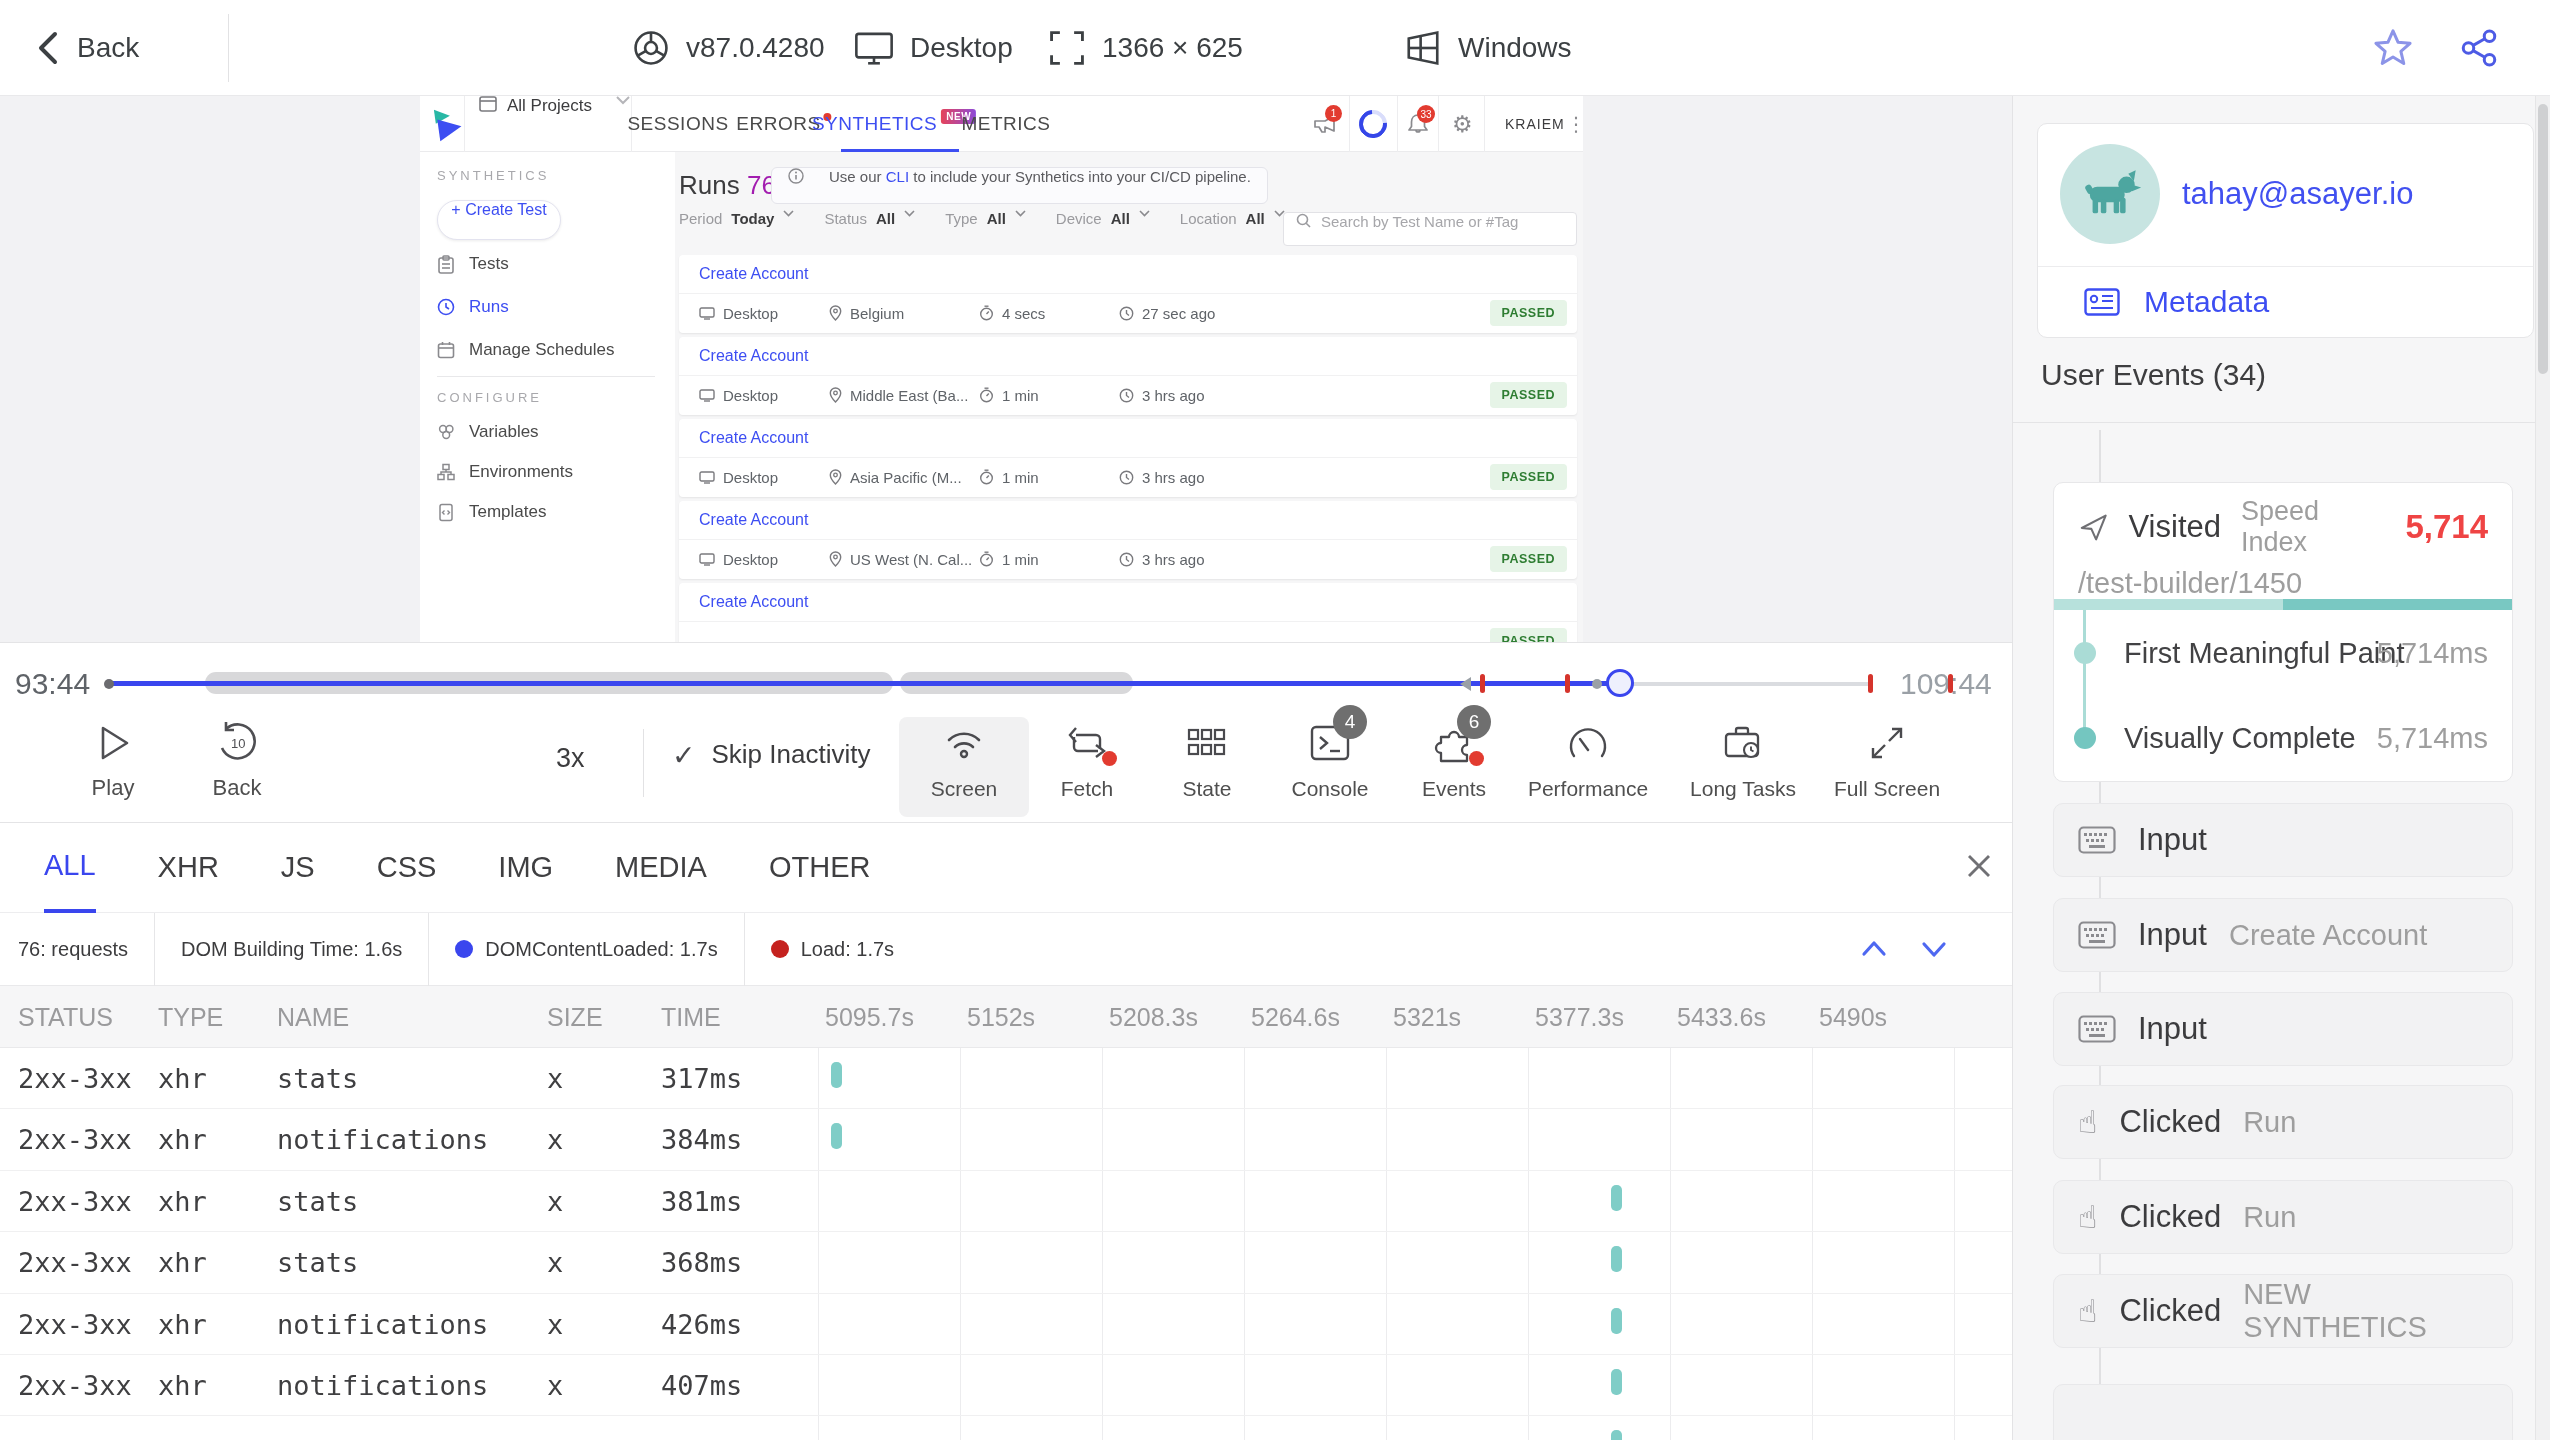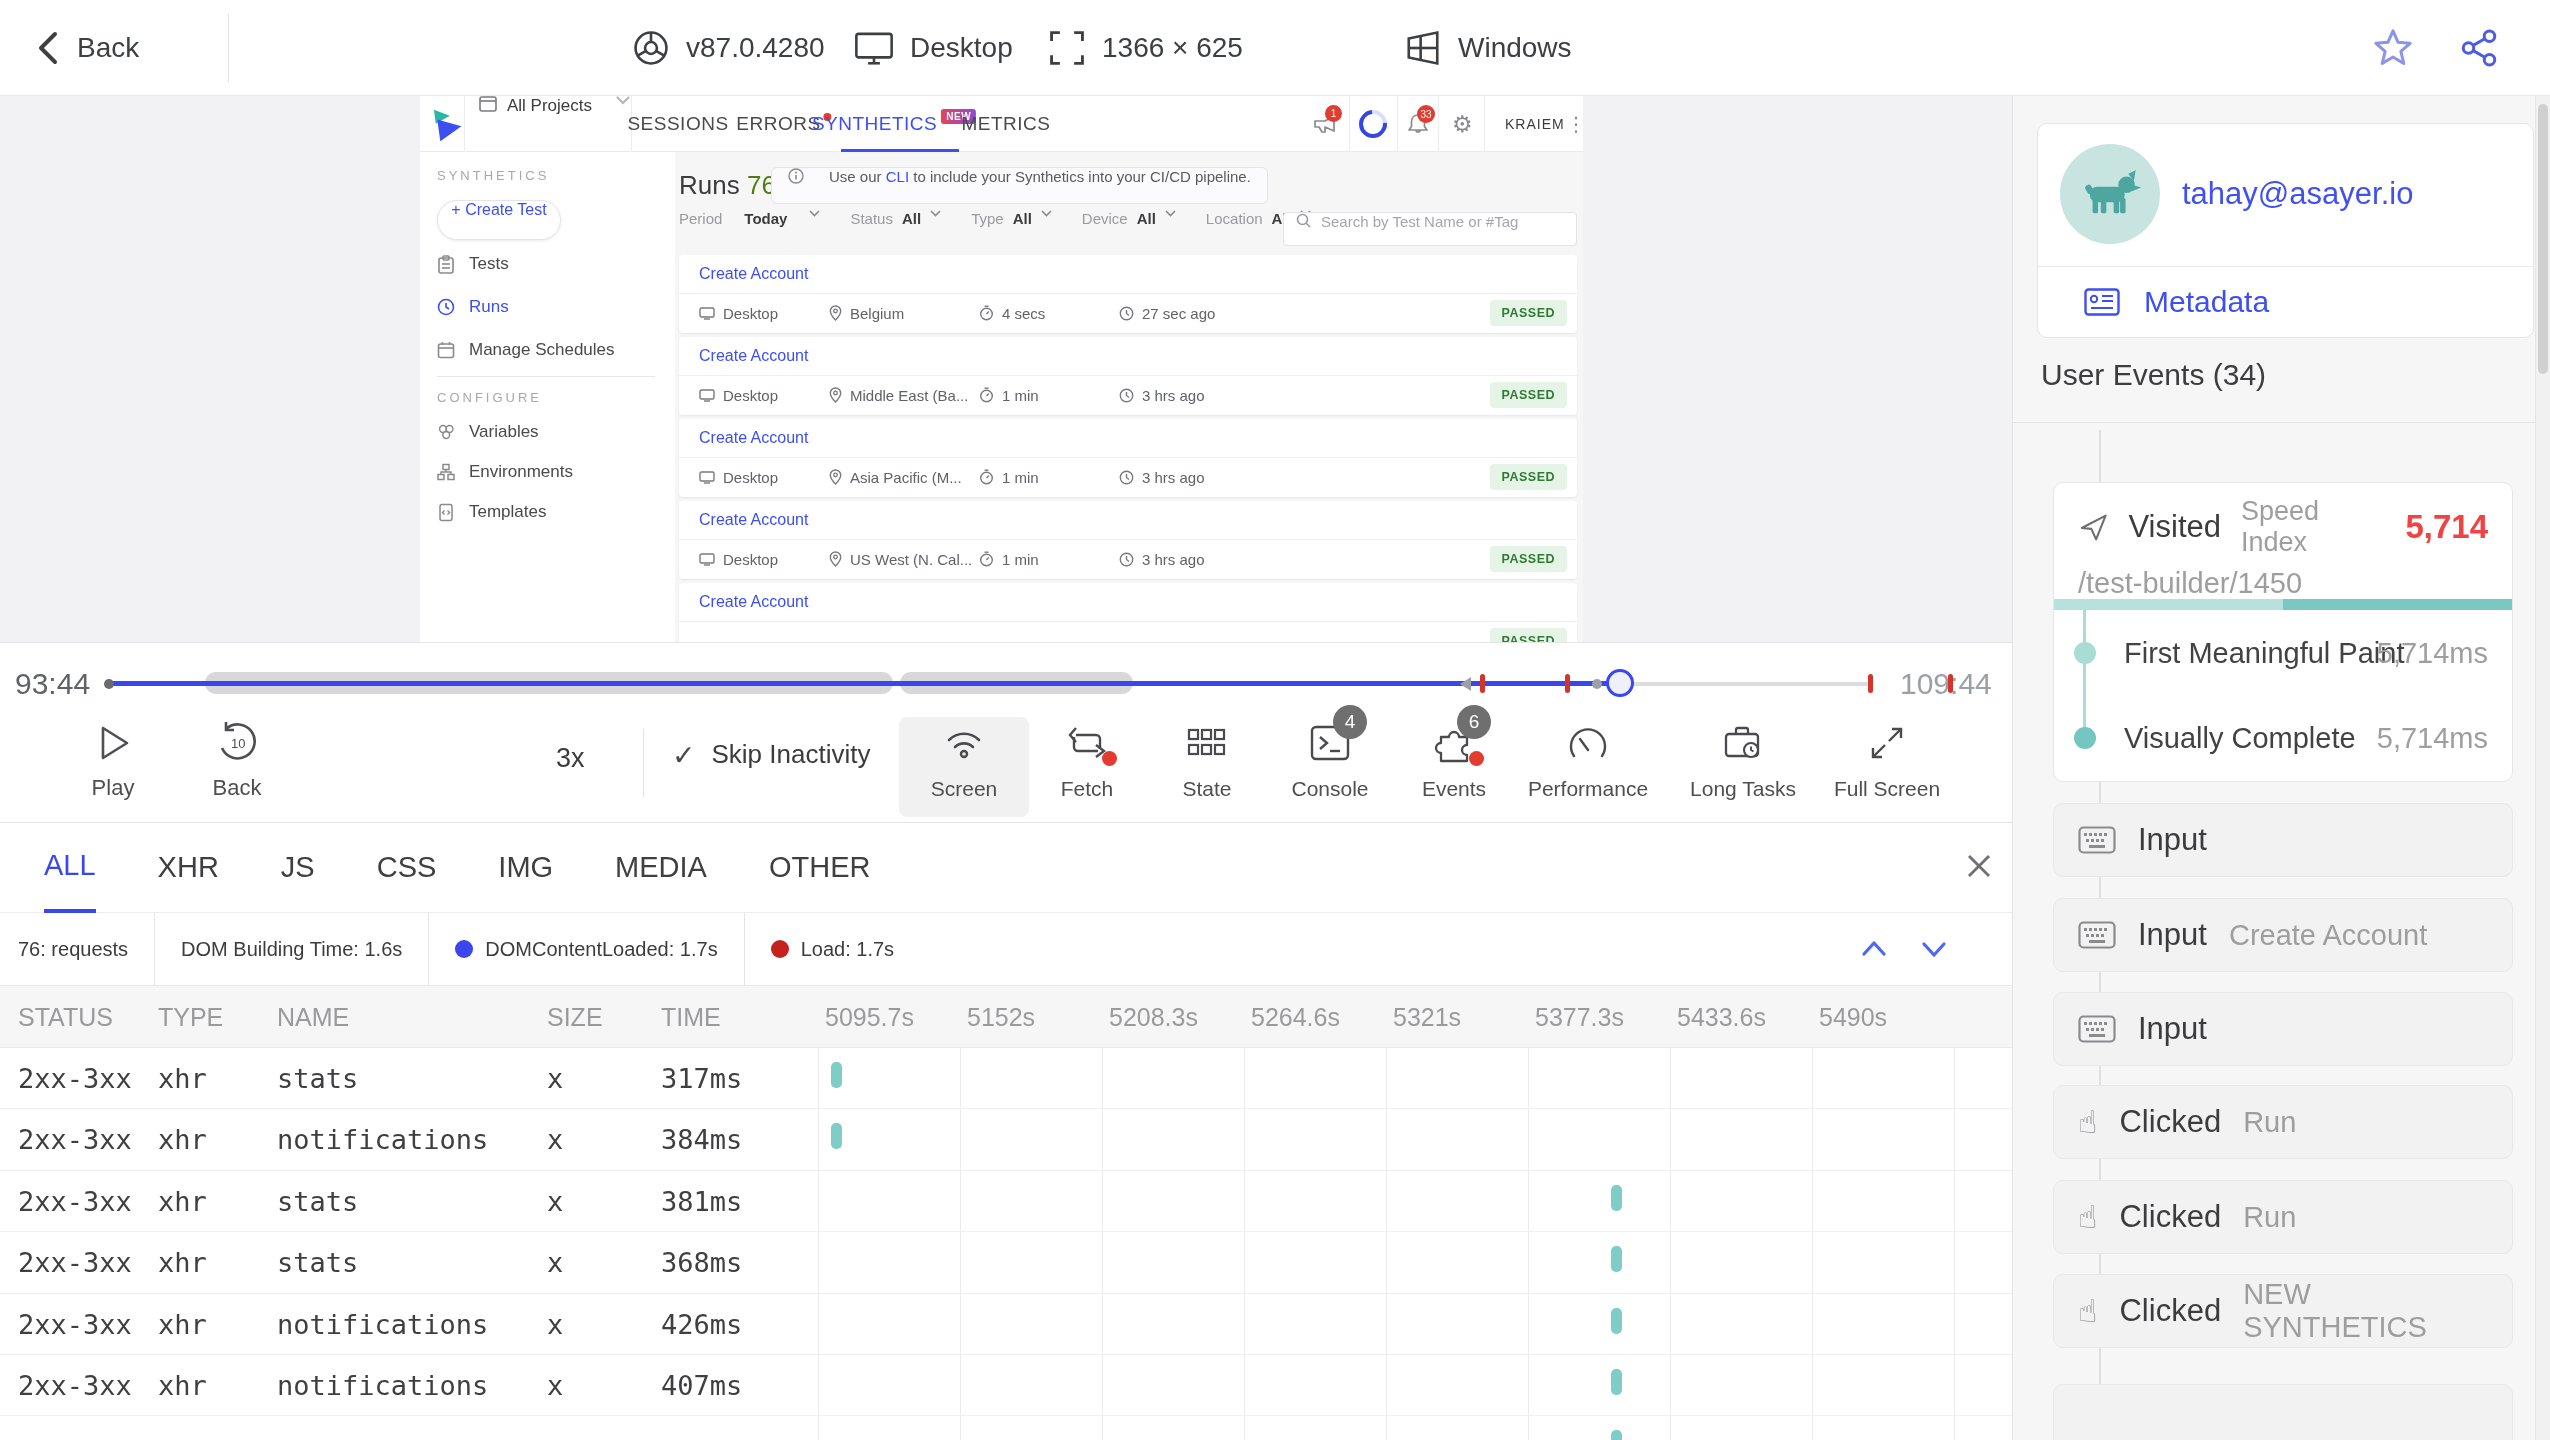--- a/index.html
+++ b/index.html
@@ -284,32 +284,32 @@
               <rect x="3" y="1.5" width="12" height="16" rx="2" fill="none" stroke="#8a8a8e" stroke-width="1.5"></rect>
               <polyline points="7.5,7.5 5.5,9.5 7.5,11.5" fill="none" stroke="#8a8a8e" stroke-width="1.4"></polyline>
               <polyline points="10.5,7.5 12.5,9.5 10.5,11.5" fill="none" stroke="#8a8a8e" stroke-width="1.4"></polyline>
             </svg>
           <span>Templates</span>
           </div>
       </div>
 
       <div class="amain">
         <div class="abs" style="left:4px;top:18px;font-size:26px;color:#3c3c3e">
-          <span>Runs</span> <span style="color:#4d7c0f">76</span>
+          <span>Runs</span> <span style="color:#a21caf">76</span>
         </div>
         <div class="abs flex" style="left:96px;top:15px;height:37px;padding:0 16px;border:1px solid #e4e4ea;border-radius:6px;background:#fbfbfd;gap:25px;font-size:15px;color:#5a5a5e">
           <svg width="16" height="16" viewBox="0 0 16 16">
               <circle cx="8" cy="8" r="7" fill="none" stroke="#8a8a8e" stroke-width="1.4"></circle>
               <line x1="8" y1="7" x2="8" y2="11.5" stroke="#8a8a8e" stroke-width="1.6"></line>
               <circle cx="8" cy="4.6" r="1" fill="#8a8a8e"></circle>
             </svg>
           <span><span>Use our </span><span style="color:var(--appblue)">CLI</span><span> to include your Synthetics into your CI/CD pipeline.</span></span>
         </div>
         <div class="abs flex" style="left:4px;top:58px;height:28px;gap:30px;font-size:15px">
-          <span class="flex" style="gap:22px">
+          <span class="flex" style="gap:9px">
               <span style="color:#9a9a9e">Period</span>
               <b style="color:#3c3c3e">Today</b>
               <svg width="11" height="7" viewBox="0 0 11 7">
                 <polyline points="1,1 5.5,5.5 10,1" fill="none" stroke="#8a8a8e" stroke-width="1.6"></polyline>
               </svg>
             </span>
           <span class="flex" style="gap:9px">
               <span style="color:#9a9a9e">Status</span>
               <b style="color:#3c3c3e">All</b>
               <svg width="11" height="7" viewBox="0 0 11 7">

